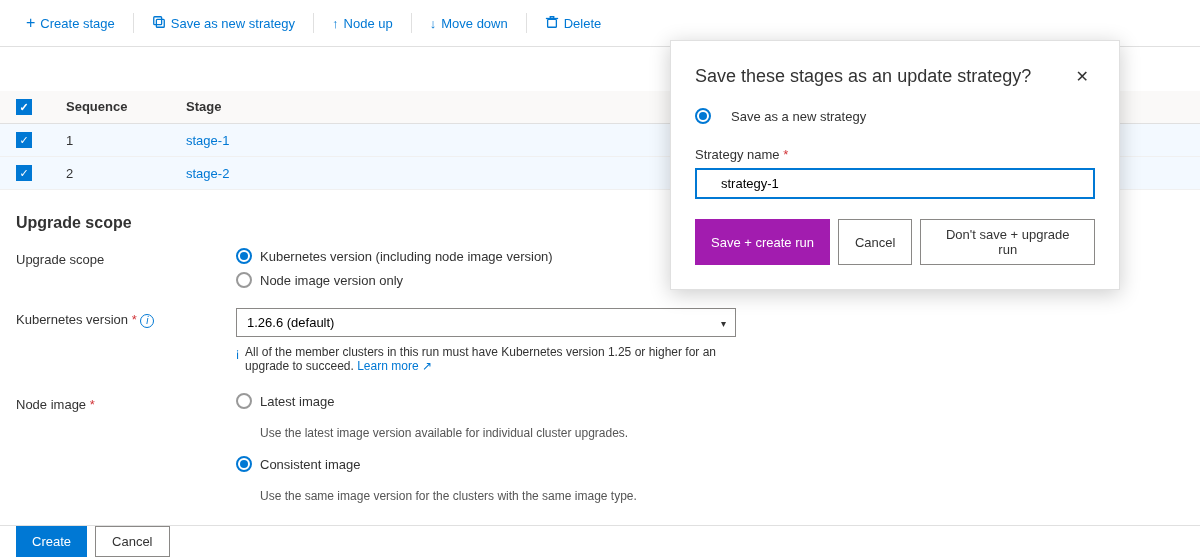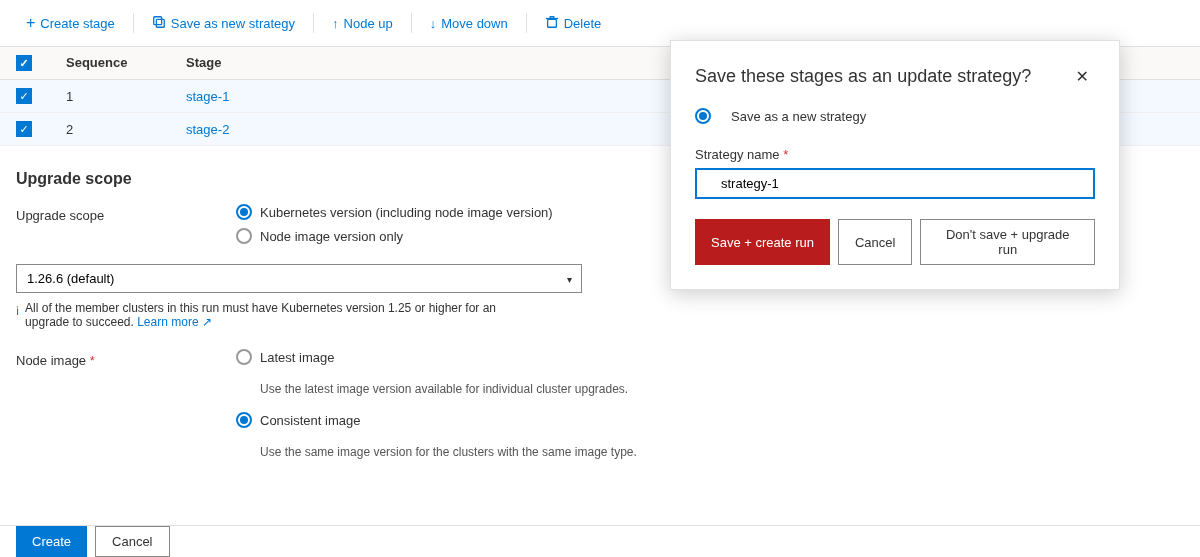--- a/index.html
+++ b/index.html
@@ -12,21 +12,21 @@
       background: #fff;
     }
     .toolbar-btn {
       display: flex; align-items: center; gap: 5px;
       padding: 6px 10px; background: none; border: none;
       cursor: pointer; font-size: 13px; color: #0078d4;
     }
     .toolbar-sep { width: 1px; height: 20px; background: #e0e0e0; margin: 0 4px; }
 
     
-    .table-wrapper { background: #0ea5e9; }
+    .table-wrapper { background: #0ea5e9; margin-top: 44px; }
     .table-header {
       display: grid; grid-template-columns: 50px 120px 1fr 200px;
       padding: 8px 16px; border-bottom: 1px solid #e0e0e0;
       background: #faf9f8; font-weight: 600; font-size: 13px;
     }
     .table-row {
       display: grid; grid-template-columns: 50px 120px 1fr 200px;
       padding: 8px 16px; border-bottom: 1px solid #f0f0f0;
       align-items: center; background: #f3f9ff;
     }
@@ -49,21 +49,21 @@
     .radio-item { display: flex; align-items: center; gap: 8px; cursor: pointer; }
     .radio-circle {
       width: 16px; height: 16px; border-radius: 50%; border: 2px solid #0078d4;
       display: flex; align-items: center; justify-content: center; flex-shrink: 0;
     }
     .radio-circle.selected::after {
       content: ''; width: 8px; height: 8px; border-radius: 50%; background: #0078d4;
     }
     .radio-circle.unselected { border-color: #999; }
 
-    .select-wrapper { position: relative; width: 566px; }
+    .select-wrapper { position: relative; width: 500px; }
     .select-box {
       width: 100%; padding: 6px 30px 6px 10px; border: 1px solid #8a8886;
       background: #fff; font-size: 13px; cursor: pointer;
       appearance: none; -webkit-appearance: none;
     }
     .select-arrow {
       position: absolute; right: 10px; top: 50%; transform: translateY(-50%);
       pointer-events: none; font-size: 10px; color: #333;
     }
     .info-box {
@@ -113,21 +113,21 @@
     }
     .modal-radio-row { display: flex; align-items: center; gap: 20px; margin-bottom: 23px; }
     .modal-label { font-size: 13px; margin-bottom: 6px; }
     .modal-label .required { color: #d13438; }
     .modal-input {
       width: 100%; padding: 6px 24px; border: 2px solid #0078d4;
       font-size: 13px; margin-bottom: 20px;
     }
     .modal-actions { display: flex; gap: 8px; }
     .btn-modal-primary {
-      padding: 7px 16px; background: #b91c1c; color: #fff; border: none;
+      padding: 7px 16px; background: #a21caf; color: #fff; border: none;
       cursor: pointer; font-size: 13px; white-space: nowrap;
     }
     .btn-modal-secondary {
       padding: 7px 16px; background: #fff; color: #333;
       border: 1px solid #8a8886; cursor: pointer; font-size: 13px;
     }
 
     .info-i {
       display: inline-flex; align-items: center; justify-content: center;
       width: 14px; height: 14px; border-radius: 50%; border: 1px solid #0078d4;
@@ -221,20 +221,24 @@
           </div>
           <div class="radio-item">
             <div class="radio-circle unselected"></div>
             <span>Node image version only</span>
           </div>
         </div>
       </div>
     </div>
 
     <div class="form-row">
+      <div class="form-label">
+        Kubernetes version <span class="required">*</span>
+        <span class="info-i">i</span>
+      </div>
       <div class="form-controls">
         <div class="select-wrapper">
           <select class="select-box">
             <option>1.26.6 (default)</option>
           </select>
           <span class="select-arrow">▾</span>
         </div>
         <div class="info-box">
           <span class="info-icon">ℹ</span>
           <span>All of the member clusters in this run must have Kubernetes version 1.25 or higher for an upgrade to succeed. <a class="info-link">Learn more ↗</a></span>

